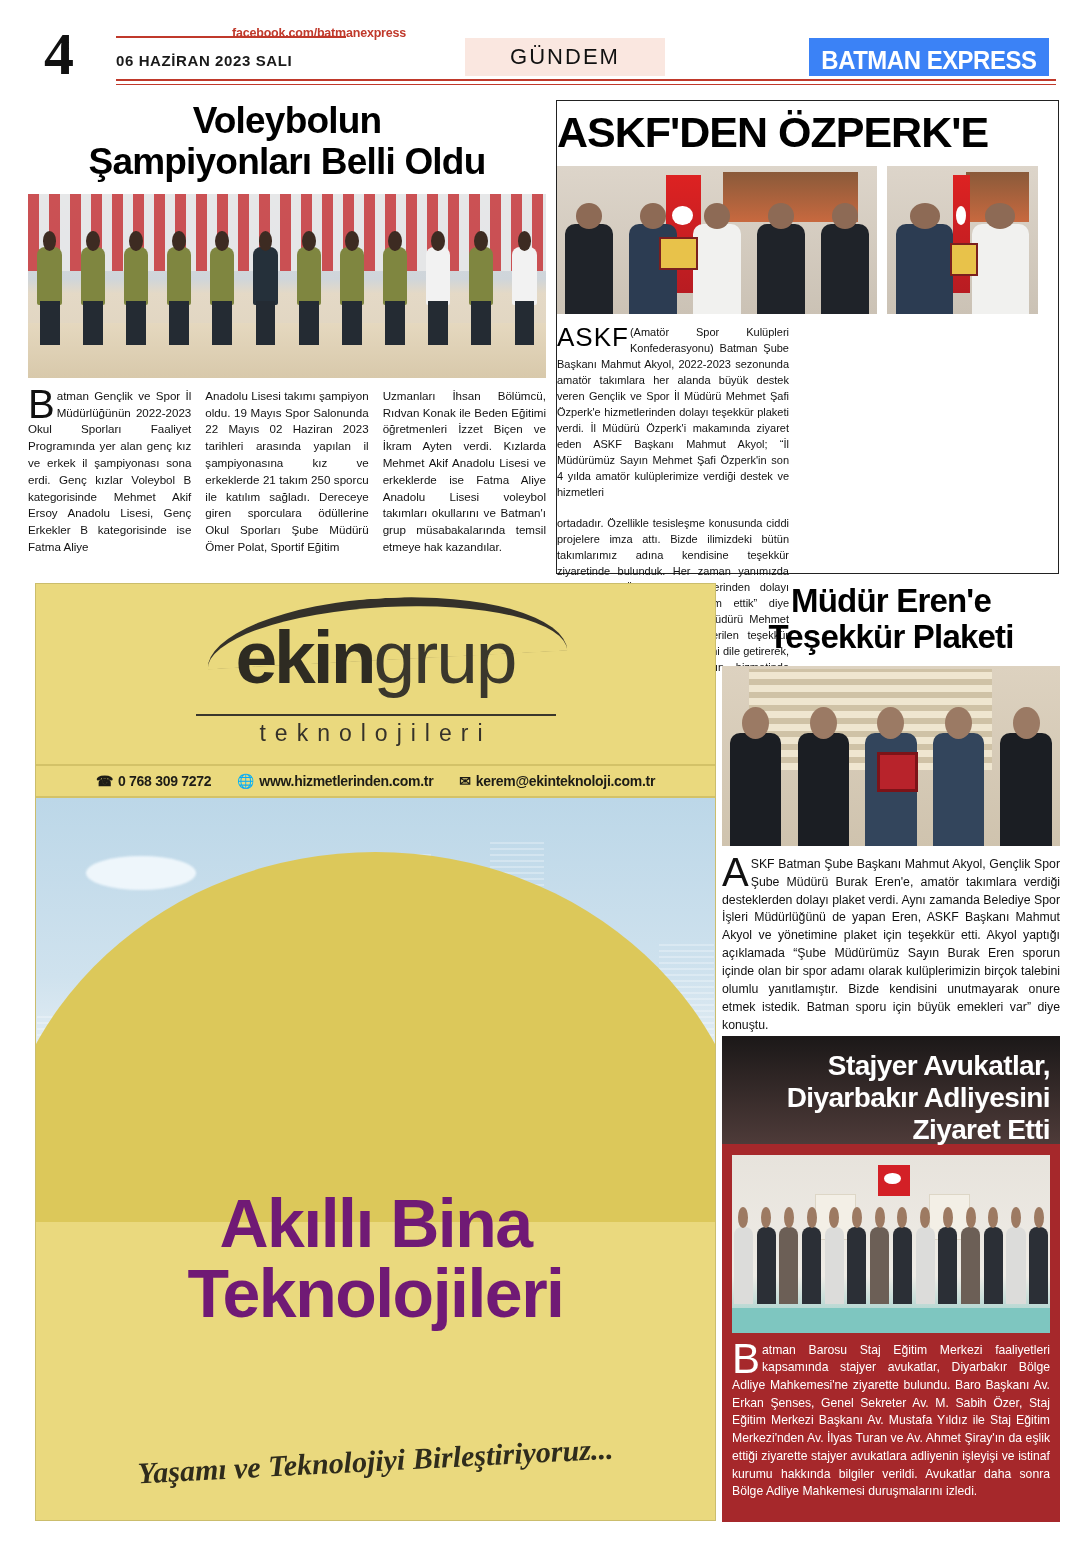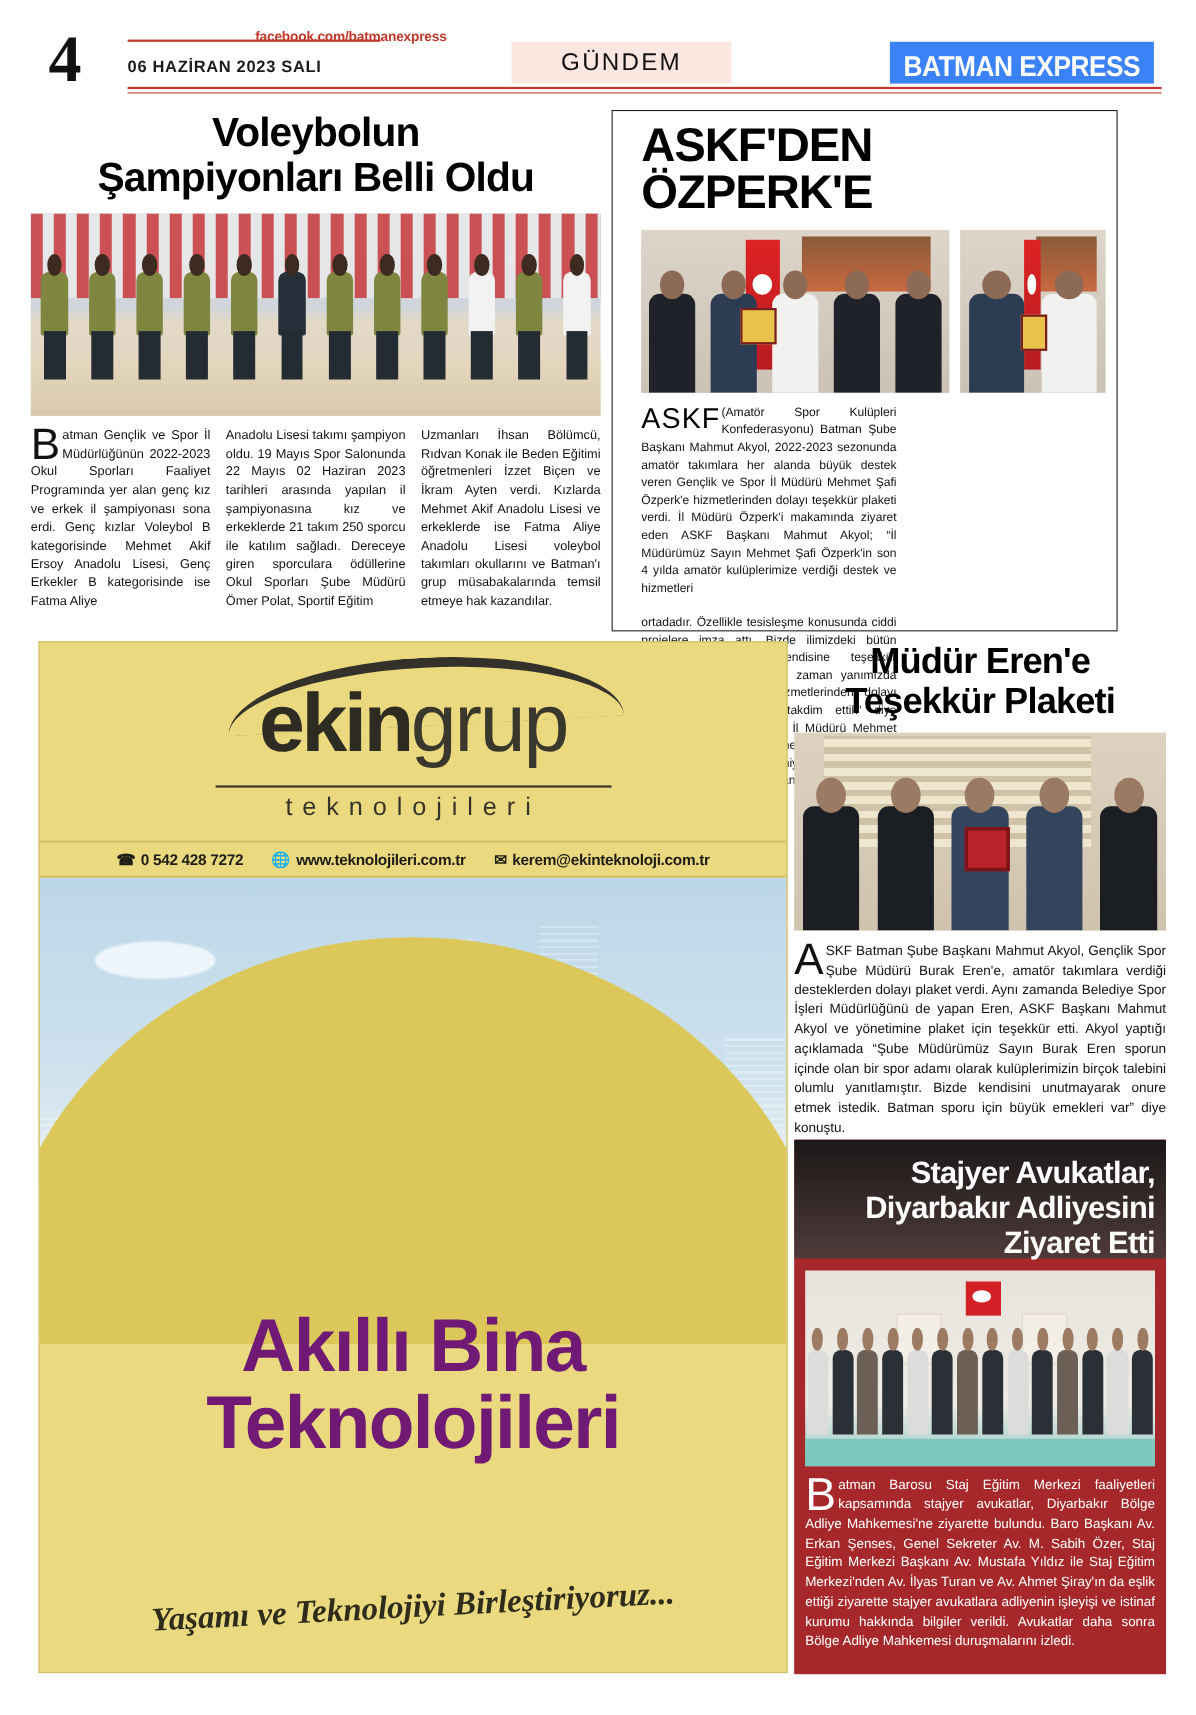--- a/index.html
+++ b/index.html
@@ -98,22 +98,22 @@
     font-size: 11.6px; line-height: 1.45; color: #111; text-align: justify;
     font-family: "Liberation Sans", sans-serif; hyphens: auto;
   }
   .dropcap::first-letter {
     float: left; font-size: 40px; line-height: 0.82; font-weight: 400;
     padding-right: 2px; font-family: "Liberation Sans", sans-serif;
   }
 
   
   .story2 {
-    position: absolute; left: 556px; top: 100px; width: 460px; height: 474px;
-    border: 1.4px solid #222; padding: 10px 10px 8px 26px;
+    position: absolute; left: 556px; top: 100px; width: 503px; height: 474px;
+    border: 1.4px solid #222; padding: 10px 10px 8px 0;
   }
   .s2-headline {
     font-size: 43px; font-weight: 800; line-height: 1.0; letter-spacing: -1px;
     color: #000; text-align: left;
   }
   .s2-photos { margin-top: 12px; display: flex; gap: 10px; }
   .photo-men {
     position: relative; overflow: hidden;
     background: linear-gradient(#d7cfc4,#c8bfb2);
   }
@@ -384,25 +384,25 @@
       <div class="ad-logo">
         <span class="ek">ekin</span><span class="gr">grup</span>
       </div>
       <div class="ad-underline"></div>
       <div class="ad-sub">teknolojileri</div>
     </div>
 
     <div class="ad-contact">
       <div class="it">
         <span>☎</span>
-        <span>0 542 428 7272</span>
+        <span>0 768 309 7272</span>
       </div>
       <div class="it">
         <span>🌐</span>
-        <span>www.teknolojileri.com.tr</span>
+        <span>www.hizmetlerinden.com.tr</span>
       </div>
       <div class="it">
         <span>✉</span>
         <span>kerem@ekinteknoloji.com.tr</span>
       </div>
     </div>
 
     <div class="ad-city">
       <div class="sky-cloud"></div>
       <div class="skyline">

